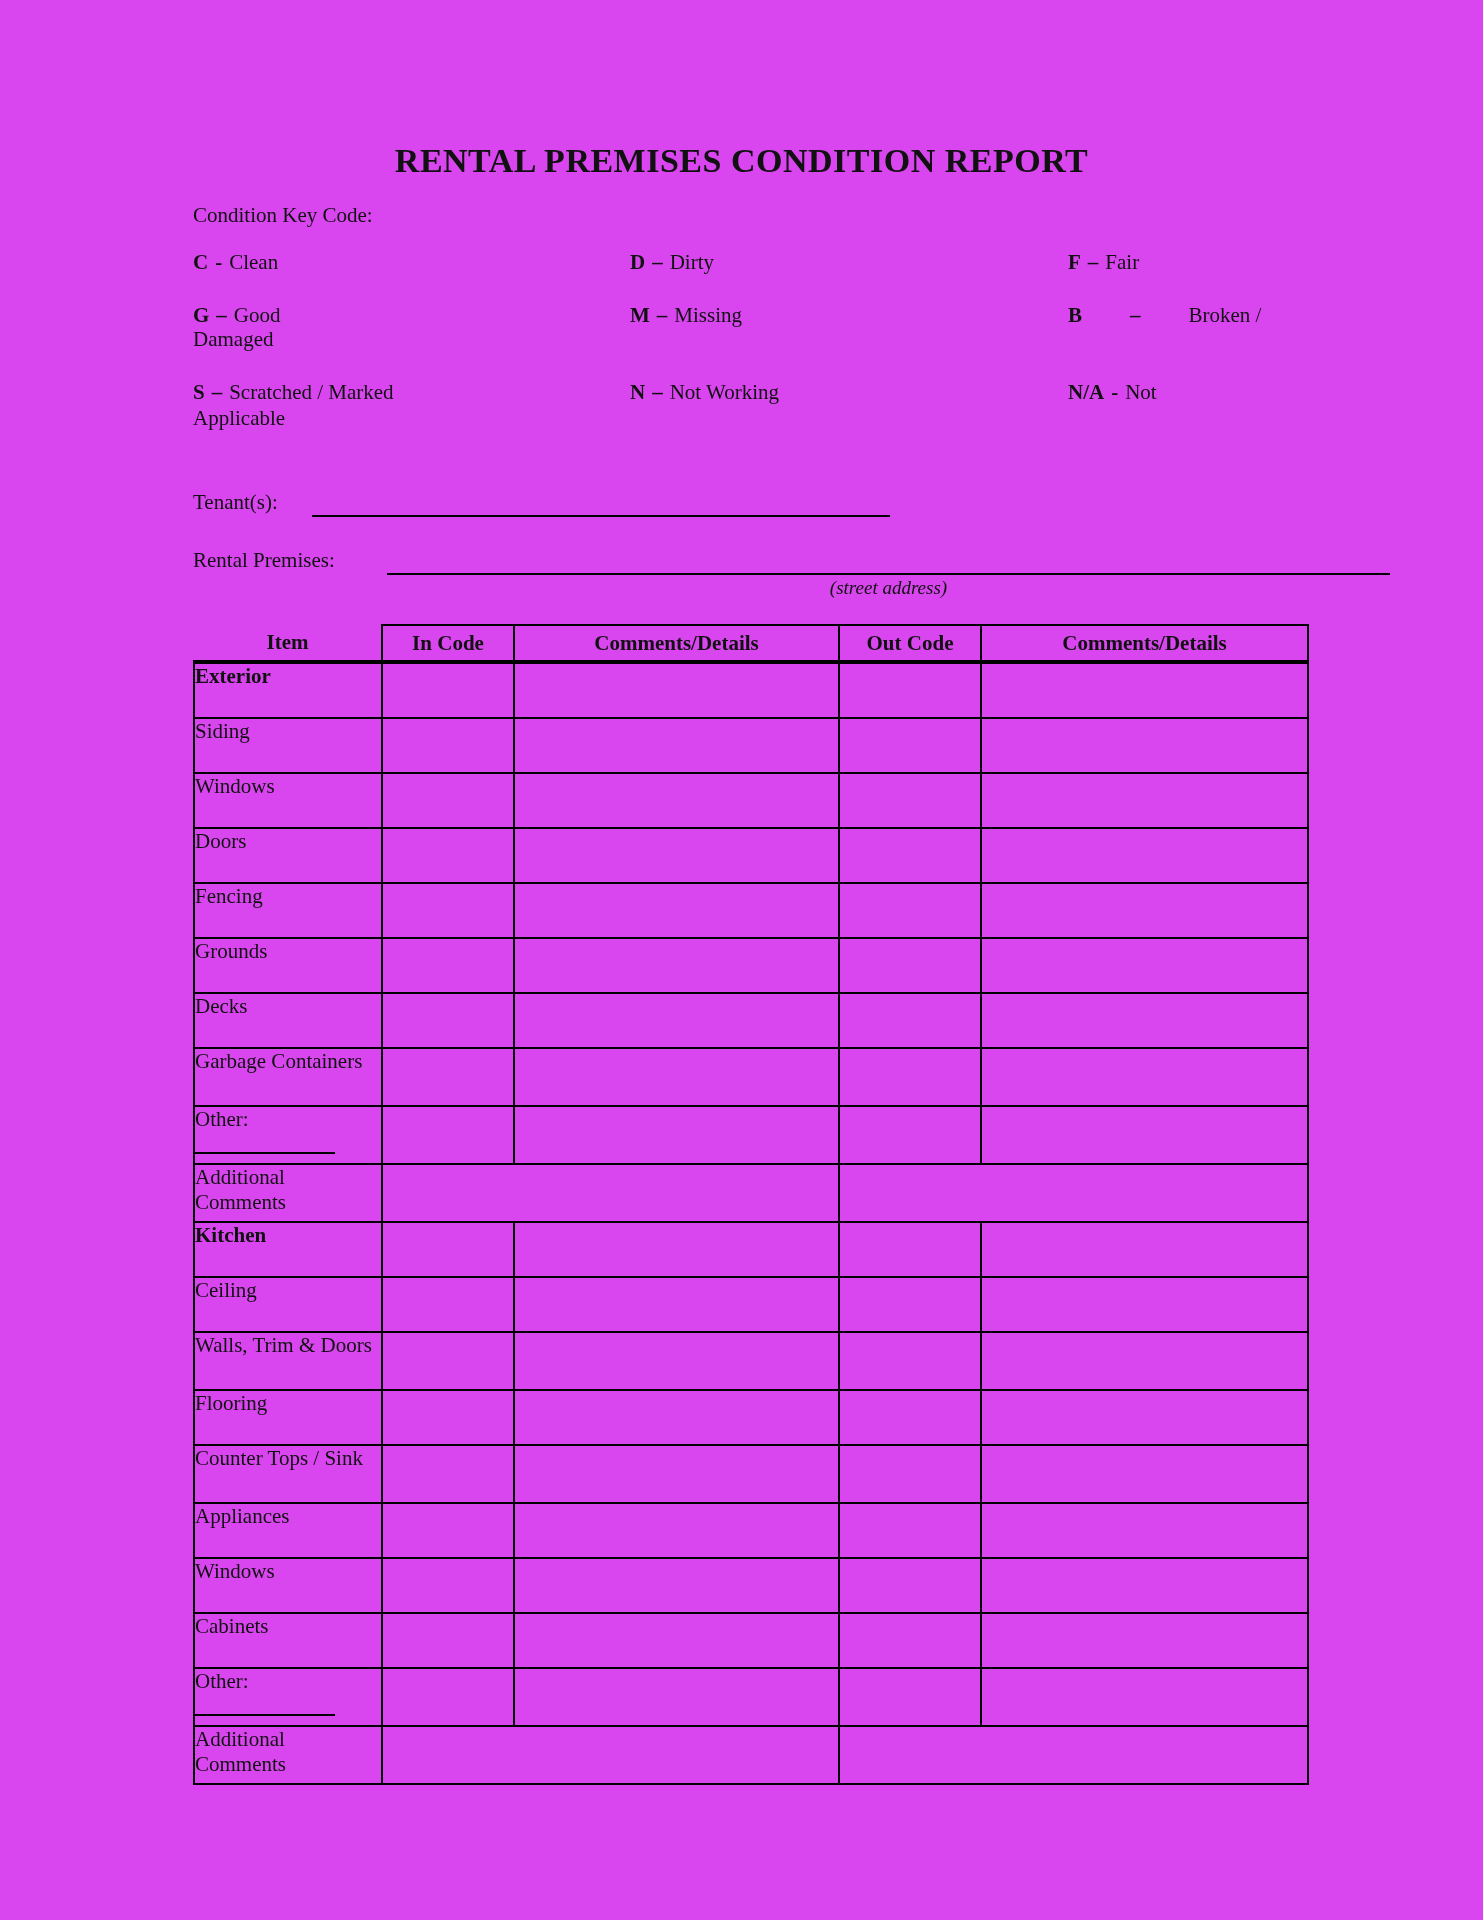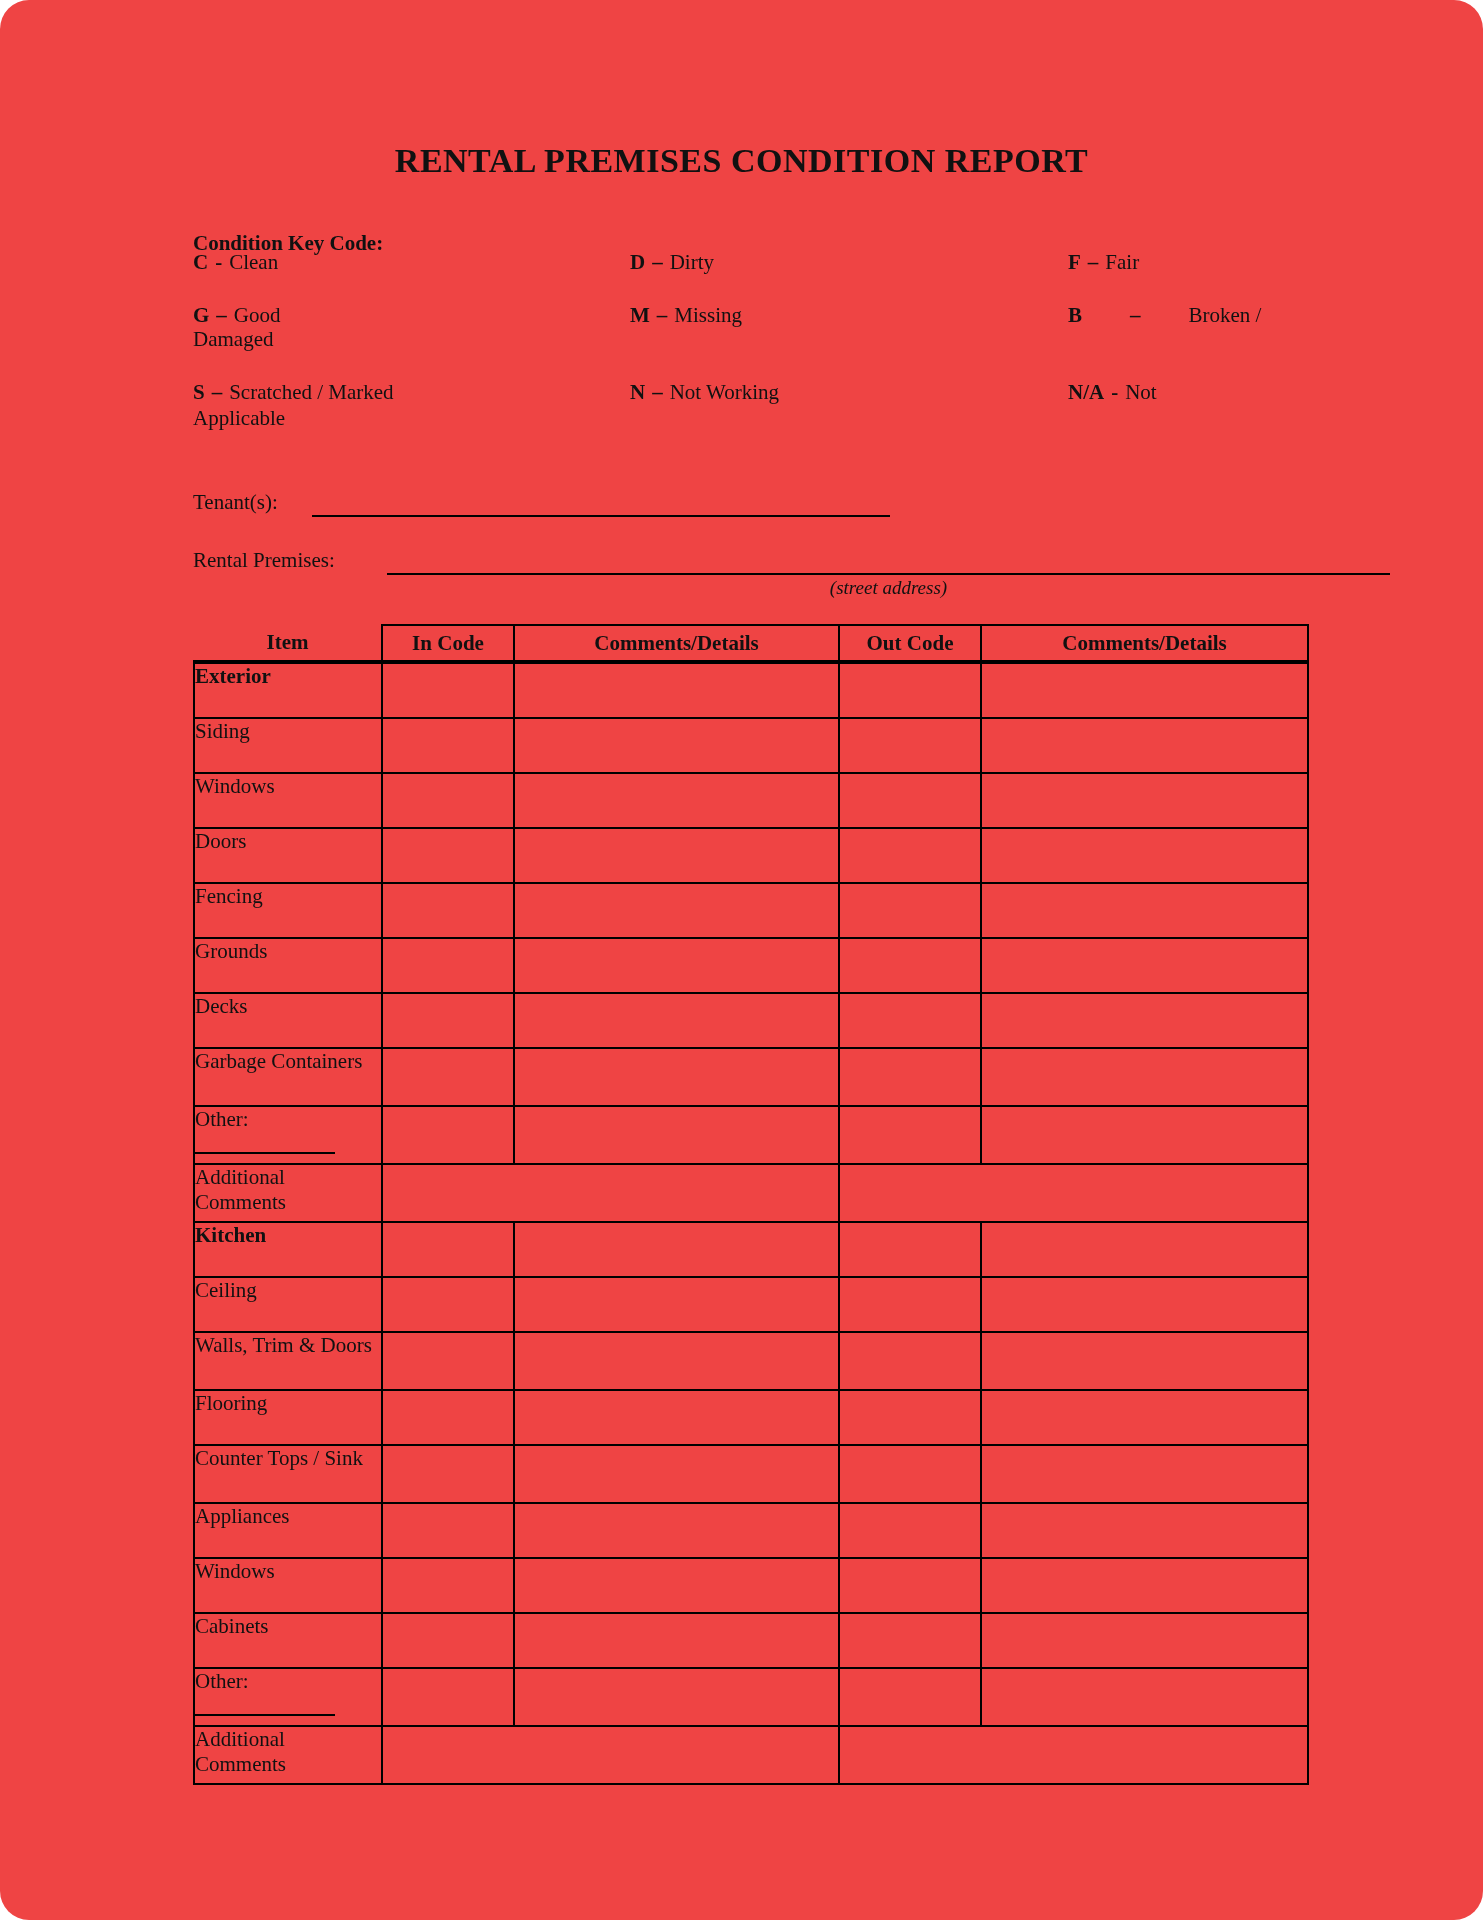--- a/index.html
+++ b/index.html
@@ -1,40 +1,38 @@
 <!DOCTYPE html>
 <html><head>
 <meta charset="utf-8">
 <style>
   html,body{margin:0;padding:0;background:#ffffff;}
   .page{
     position:relative;
     width:1483px;
     height:1920px;
-    background:#ef4444;
+    background:#d946ef;
     font-family:"Liberation Serif", serif;
     color:#111111;
     overflow:hidden;
-    border-radius:29px;
   }
   .doc-title{
     position:absolute;
     left:0; top:142px;
     width:100%;
     text-align:center;
     font-size:34px;
     font-weight:bold;
     letter-spacing:0.5px;
   }
   .key-heading{
     position:absolute;
     left:193px; top:203px;
     font-size:21px;
-    font-weight:bold;
-    margin-top:28px;
+    font-weight:normal;
   }
   .key-entry{
     position:absolute;
     display:flex;
     gap:7px;
     font-size:21px;
     white-space:nowrap;
   }
   .key-entry b{font-weight:bold;}
   .key-entry.wide{gap:48px;}

